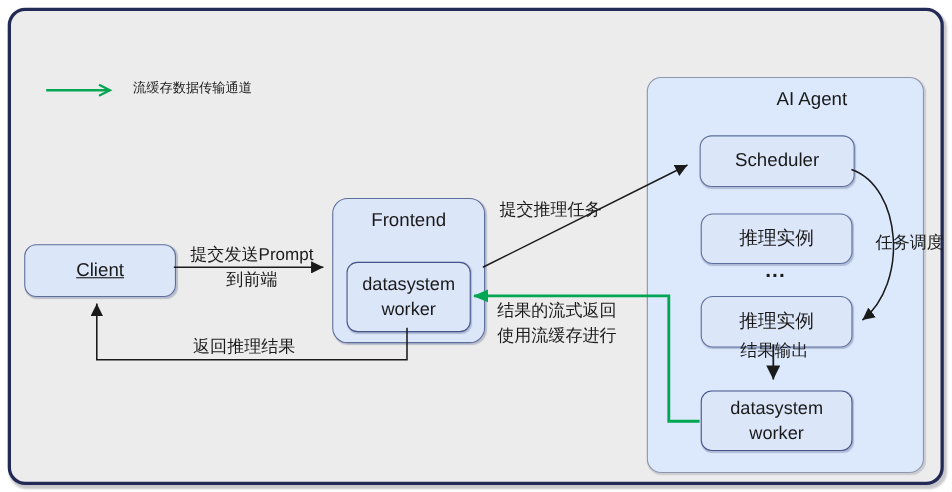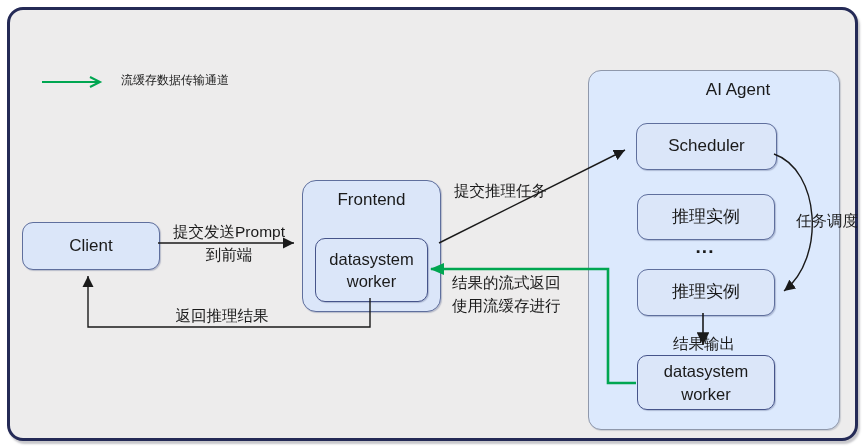--- a/index.html
+++ b/index.html
@@ -47,21 +47,21 @@
     </div>
     <div class="ellipsis">...</div>
     <div class="node" style="left:48px;top:198px;width:136px;height:45px;">
       <span class="node-label">推理实例</span>
     </div>
     <div class="node worker-box" style="left:48px;top:284px;width:136px;height:53px;">
       <span class="node-label">datasystem worker</span>
     </div>
   </div>
 
-  <div class="node" style="left:22px;top:222px;width:136px;height:46px;">
+  <div class="node" style="left:22px;top:222px;width:136px;height:46px;text-decoration:underline;">
     <span class="node-label">Client</span>
   </div>
 
   <div class="node" style="left:302px;top:180px;width:137px;height:130px;border-radius:14px;justify-content:flex-start;flex-direction:column;">
     <span class="node-label" style="margin-top:9px;">Frontend</span>
     <div class="node worker-box" style="left:12px;top:57px;width:111px;height:62px;">
       <span class="node-label">datasystem worker</span>
     </div>
   </div>
 
@@ -99,20 +99,20 @@
     <div>提交发送Prompt</div>
     <div>到前端</div>
   </div>
 
   <div class="lbl" style="left:454px;top:179px;">提交推理任务</div>
 
   <div class="lbl center" style="left:152px;top:304px;width:140px;">返回推理结果</div>
 
   <div class="lbl" style="left:796px;top:209px;text-align:center;">任务调度</div>
 
-  <div class="lbl center" style="left:644px;top:332px;width:120px;">结果输出</div>
+  <div class="lbl center" style="left:644px;top:308px;width:120px;">结果输出</div>
 
   <div class="lbl" style="left:452px;top:271px;">
     <div>结果的流式返回</div>
     <div>使用流缓存进行</div>
   </div>
 
 </div>
 
 </body></html>

